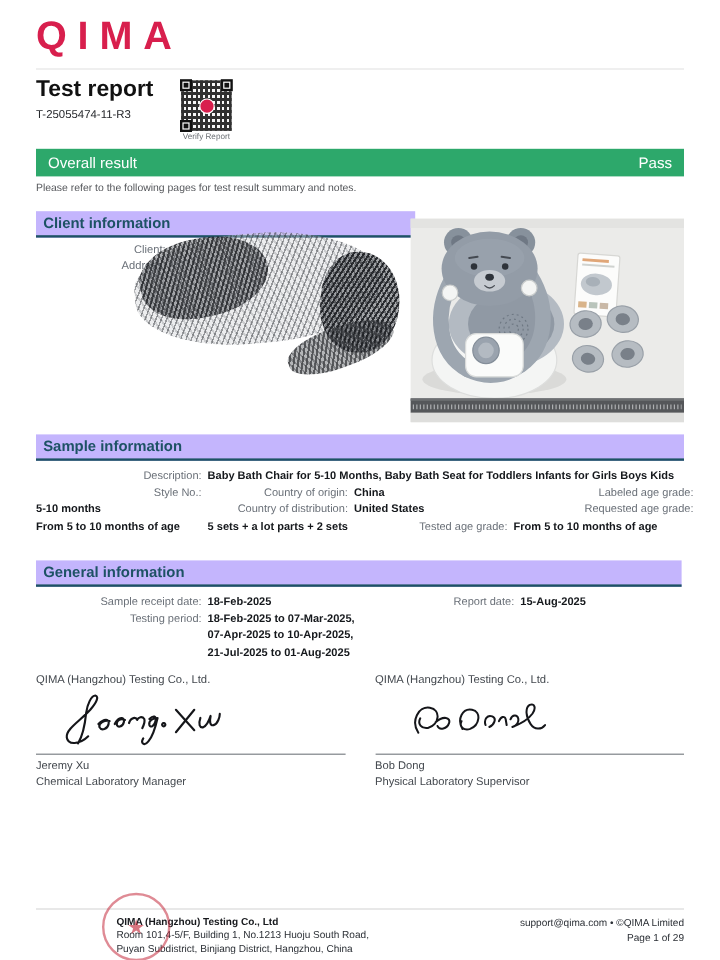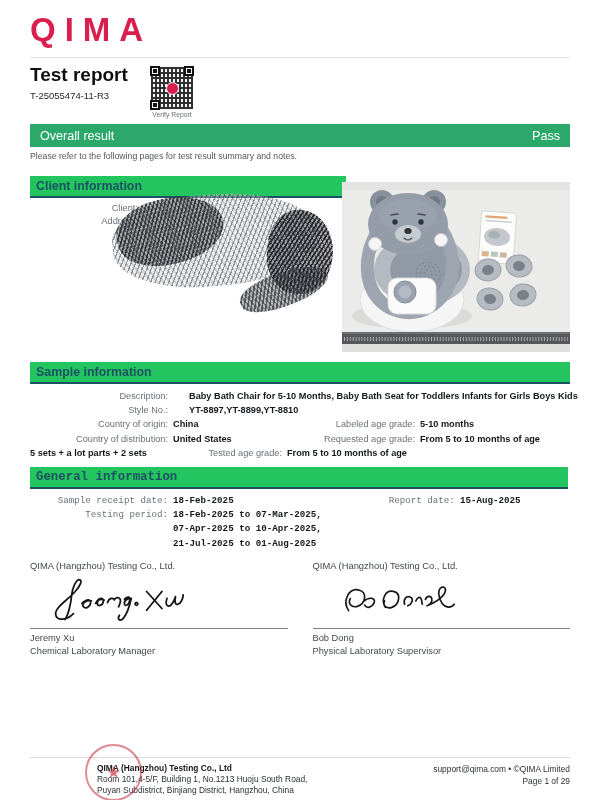--- a/index.html
+++ b/index.html
@@ -32,46 +32,46 @@
   .qr-top { top:66px; left:150px; }
   .qr-caption { top:111px; left:137px; width:70px; text-align:center; font-size:6.8px; color:#6b6f74; }
 
   
   .result-bar { top:124px; left:30px; right:30px; height:23px; background:#2DA86B;
     display:flex; align-items:center; justify-content:space-between; padding:0 10px;
     color:#fff; font-size:12.6px; }
   .note { top:151px; left:30px; font-size:8.7px; color:#55575b; }
 
   
-  .sec-head { height:22px; background:#22c55e; border-bottom:2px solid #1D5264;
+  .sec-head { height:22px; background:#c4b5fd; border-bottom:2px solid #1D5264;
     display:flex; align-items:center; padding-left:6px;
     font-size:12.4px; font-weight:600; color:#1D5264; }
 
   
   .client-sec { top:176px; left:30px; right:30px; height:184px; }
   .client-head { width:316px; }
   .kv-row { position:absolute; left:0; display:flex; font-size:9.3px; }
   .kv-row .k { width:108px; text-align:right; color:#6a7078; }
   .scrib { position:absolute; border-radius:46% 54% 50% 48%; }
   .scrib-light { background:
       repeating-linear-gradient(116deg, rgba(70,73,78,.55) 0 1.2px, rgba(190,193,198,.18) 1.2px 4.2px),
       repeating-linear-gradient(60deg, rgba(110,113,118,.35) 0 1.6px, rgba(225,226,229,.3) 1.6px 5px); }
   .scrib-dark { background:
       repeating-linear-gradient(118deg, rgba(30,32,36,.92) 0 1.6px, rgba(90,93,98,.45) 1.6px 3.6px),
       repeating-linear-gradient(64deg, rgba(40,42,46,.7) 0 1.4px, rgba(140,143,148,.3) 1.4px 4px); }
   .photo-frame { position:absolute; top:6px; right:0; width:228px; height:170px; }
 
   
   .sample-sec { top:362px; left:30px; right:30px; }
-  .general-sec { top:467px; left:30px; right:32px;font-family:Liberation Mono, monospace; }
+  .general-sec { top:467px; left:30px; right:32px; }
   .info-grid { margin-top:5px; display:grid; grid-template-columns:138px 1fr 128px 150px;
     column-gap:5px; font-size:9.2px; line-height:14.2px; }
   .info-grid .k { text-align:right; color:#6a7078; white-space:nowrap; }
   .info-grid .v { font-weight:600; color:#15181c; white-space:nowrap; }
-  .span3 { grid-column:2 / 5;margin-left:16px; }
+  .span3 { grid-column:2 / 5; }
 
   
   .sigs { top:560px; left:30px; right:30px; display:flex; gap:25px; }
   .sig-col { flex:1; }
   .sig-company { font-size:9.4px; color:#43484e; }
   .sig-pad { height:58px; border-bottom:1px solid #7d8287; position:relative; }
   .sig-pad svg { position:absolute; left:18px; bottom:2px; }
   .sig-name { margin-top:4px; font-size:9.3px; color:#43484e; }
   .sig-role { margin-top:3px; font-size:9.3px; color:#43484e; }
 
@@ -195,21 +195,20 @@
   </div>
 
   <div class="abs sample-sec">
     <div class="sec-head">
       <span>Sample information</span>
     </div>
     <div class="info-grid">
       <div class="k">Description:</div>
       <div class="v span3">Baby Bath Chair for 5-10 Months, Baby Bath Seat for Toddlers Infants for Girls Boys Kids</div>
       <div class="k">Style No.:</div>
-      <div class="v span3">YT-8897,YT-8899,YT-8810</div>
       <div class="k">Country of origin:</div>
       <div class="v">China</div>
       <div class="k">Labeled age grade:</div>
       <div class="v">5-10 months</div>
       <div class="k">Country of distribution:</div>
       <div class="v">United States</div>
       <div class="k">Requested age grade:</div>
       <div class="v">From 5 to 10 months of age</div>
       <div class="v">5 sets + a lot parts + 2 sets</div>
       <div class="k">Tested age grade:</div>

